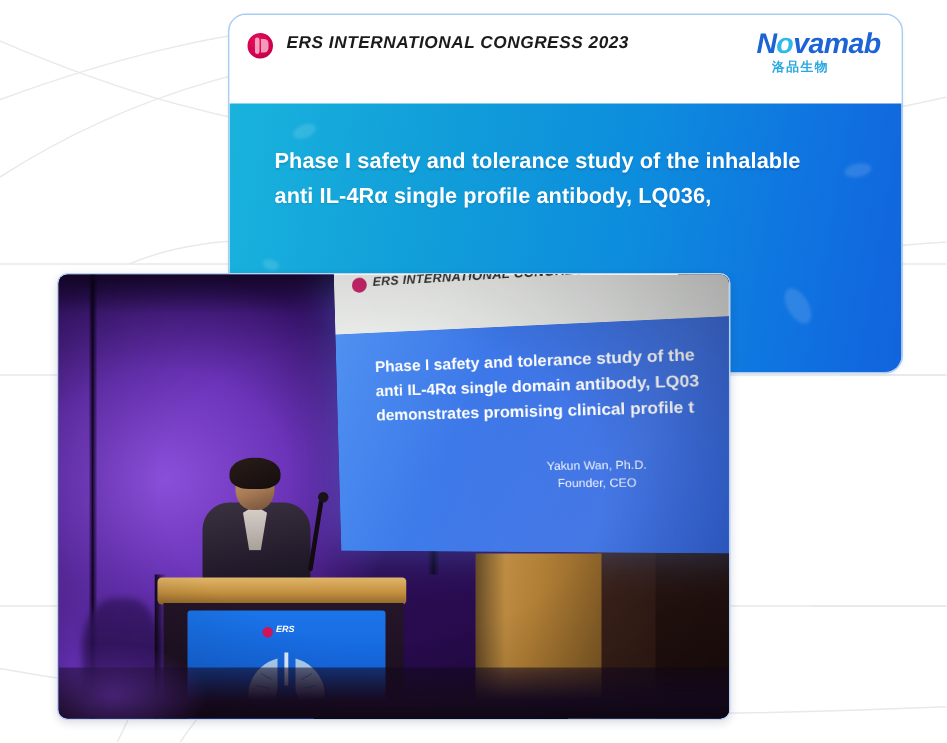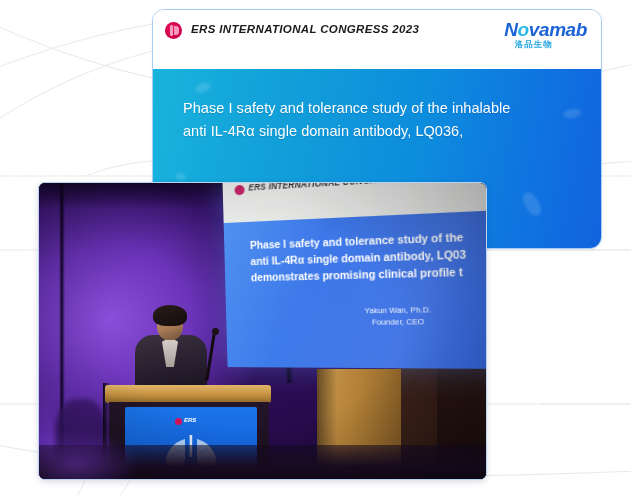--- a/index.html
+++ b/index.html
@@ -125,21 +125,21 @@
     background: rgba(255,255,255,0.13);
     filter: blur(1.2px);
   }
   #slide-title {
     position: absolute;
     left: 30px;
     top: 28px;
     right: 18px;
     color: #ffffff;
     font-size: 14.5px;
-    font-weight: normal;
+    font-weight: bold;
     line-height: 1.62;
     letter-spacing: .05px;
     text-shadow: 0 1px 1px rgba(0,40,90,0.18);
   }
 
   
   #photo-card {
     position: absolute;
     left: 38px;
     top: 182px;
@@ -413,21 +413,21 @@
   <div id="slide-body">
     <span class="bubble" style="left:42px;  top:14px;  width:16px; height:9px;  transform:rotate(-22deg);"></span>
     <span class="bubble" style="left:22px;  top:104px; width:11px; height:7px;  transform:rotate(18deg);"></span>
     <span class="bubble" style="left:118px; top:128px; width:22px; height:11px; transform:rotate(-12deg);"></span>
     <span class="bubble" style="left:300px; top:150px; width:26px; height:12px; transform:rotate(-16deg);"></span>
     <span class="bubble" style="left:372px; top:122px; width:14px; height:26px; transform:rotate(-30deg);"></span>
     <span class="bubble" style="left:410px; top:40px;  width:18px; height:9px;  transform:rotate(-10deg);"></span>
 
     <div id="slide-title">
       <div>Phase I safety and tolerance study of the inhalable</div>
-      <div>anti IL-4Rα single domain antibody, LQ036,</div>
+      <div>anti IL-4Rα single profile antibody, LQ036,</div>
     </div>
   </div>
 </div>
 
 <div id="photo-card">
   <div id="photo-inner">
 
     <div class="ph-layer" id="stage-wall"></div>
     <div class="ph-layer" id="right-wall"></div>
     <div class="ph-layer" id="right-wall-dark"></div>

